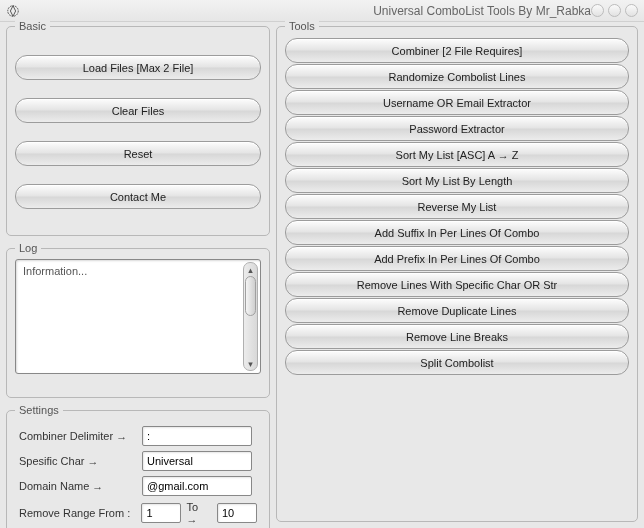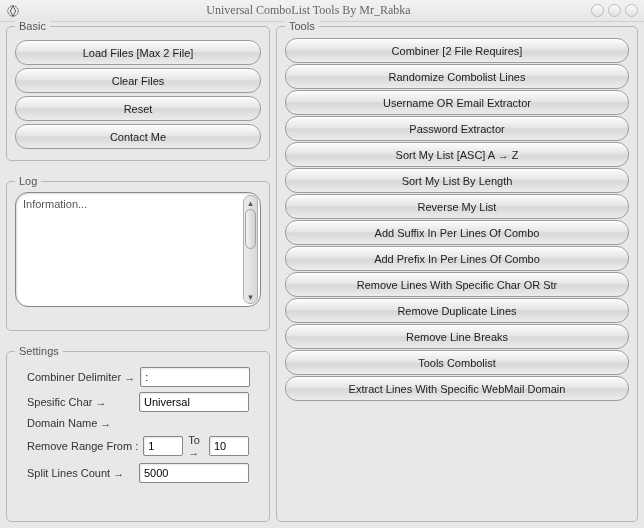--- a/index.html
+++ b/index.html
@@ -22,40 +22,39 @@
     position:relative;
   }
   .titlebar .appicon {
     width:14px; height:14px;
     margin-right:6px;
     display:inline-block;
   }
   .titlebar .appicon svg { display:block; }
   .titlebar .title {
     flex:1;
-    text-align:center;
+    text-align:right;
     color:#666;
     font-size:12px;
-    font-family:Liberation Serif, serif;
   }
   .titlebar .winbtns { display:flex; gap:4px; }
   .titlebar .winbtns span {
     width:13px; height:13px;
     border:1px solid #bcbcbc;
     border-radius:50%;
     background:linear-gradient(#fafafa,#e2e2e2);
     display:inline-block;
   }
   .content {
     display:flex;
     padding:4px 6px 6px 6px;
     gap:6px;
     height: calc(100% - 22px);
   }
-  .col-left { width: 264px; display:flex; flex-direction:column; gap:20px;}
+  .col-left { width: 264px; display:flex; flex-direction:column; gap:12px;}
   .col-right { flex:1; display:flex; flex-direction:column; }
   .groupbox {
     border: 1px solid #b8b8b8;
     border-radius: 5px;
     padding: 10px 8px 8px 8px;
     position: relative;
     background: #e8e8e8;
   }
   .groupbox > .legend {
     position:absolute;
@@ -72,28 +71,28 @@
     margin: 2px 0;
     border: 1px solid #9c9c9c;
     border-radius: 12px;
     background: linear-gradient(#fdfdfd, #e4e4e4 48%, #d7d7d7 52%, #ececec);
     font-size:11px;
     color:#222;
     cursor:pointer;
     box-shadow: inset 0 1px 0 #fff;
   }
   .gb-tools .btn { height:25px; margin:1px 0; }
-  .gb-basic .btn { height:25px; margin:3px 0; }
+  .gb-basic .btn { height:25px; margin:18px 0; }
   .gb-log { flex:0 0 auto; height:150px; }
   .logarea-wrap {
     position:relative;
     height: 115px;
     background:#fff;
     border:1px solid #888;
-    border-radius:13px;
+    border-radius:3px;
     box-shadow:inset 1px 1px 2px rgba(0,0,0,.15);
     padding:3px 18px 5px 5px;
   }
   .logarea {
     width:100%; height:100%;
     border:0; resize:none;
     font-family:Tahoma,Arial,sans-serif;
     font-size:11px;
     outline:none;
     color:#555;
@@ -117,21 +116,21 @@
   .scroll .thumb {
     position:absolute; left:1px; right:1px; top:0; height:40px;
     background:linear-gradient(90deg,#f4f4f4,#cfcfcf);
     border:1px solid #a0a0a0;
     border-radius:6px;
   }
   .gb-settings { flex:1; }
   .srow {
     display:flex; align-items:center;
     gap:5px;
-    margin:5px 12px;
+    margin:5px 4px;
   }
   .srow label {
     width:118px;
     font-size:11px;
     color:#333;
     white-space:nowrap;
   }
   .input {
     height:20px;
     border:1px solid #888;
@@ -195,20 +194,21 @@
       <div class="srow">
         <label>Combiner Delimiter →</label>
         <input class="input w2" value=":" style="">
       </div>
       <div class="srow">
         <label>Spesific Char →</label>
         <input class="input w2" value="Universal" style="">
       </div>
       <div class="srow">
         <label>Domain Name →</label>
+        <input class="input w2" value="@gmail.com" style="">
       </div>
       <div class="srow">
         <label>Remove Range From :</label>
         <input class="input w1" value="1" style="">
         <span>To →</span>
         <input class="input w1" value="10" style="">
       </div>
       <div class="srow">
         <label>Split Lines Count →</label>
         <input class="input w2" value="5000" style="">
@@ -224,17 +224,16 @@
       <button class="btn">Username OR Email Extractor</button>
       <button class="btn">Password Extractor</button>
       <button class="btn">Sort My List [ASC] A → Z</button>
       <button class="btn">Sort My List By Length</button>
       <button class="btn">Reverse My List</button>
       <button class="btn">Add Suffix In Per Lines Of Combo</button>
       <button class="btn">Add Prefix In Per Lines Of Combo</button>
       <button class="btn">Remove Lines With Specific Char OR Str</button>
       <button class="btn">Remove Duplicate Lines</button>
       <button class="btn">Remove Line Breaks</button>
-      <button class="btn">Tools Combolist</button>
-      <button class="btn">Extract Lines With Specific WebMail Domain</button>
+      <button class="btn">Split Combolist</button>
     </div>
   </div>
 </div>
 
 </body></html>

